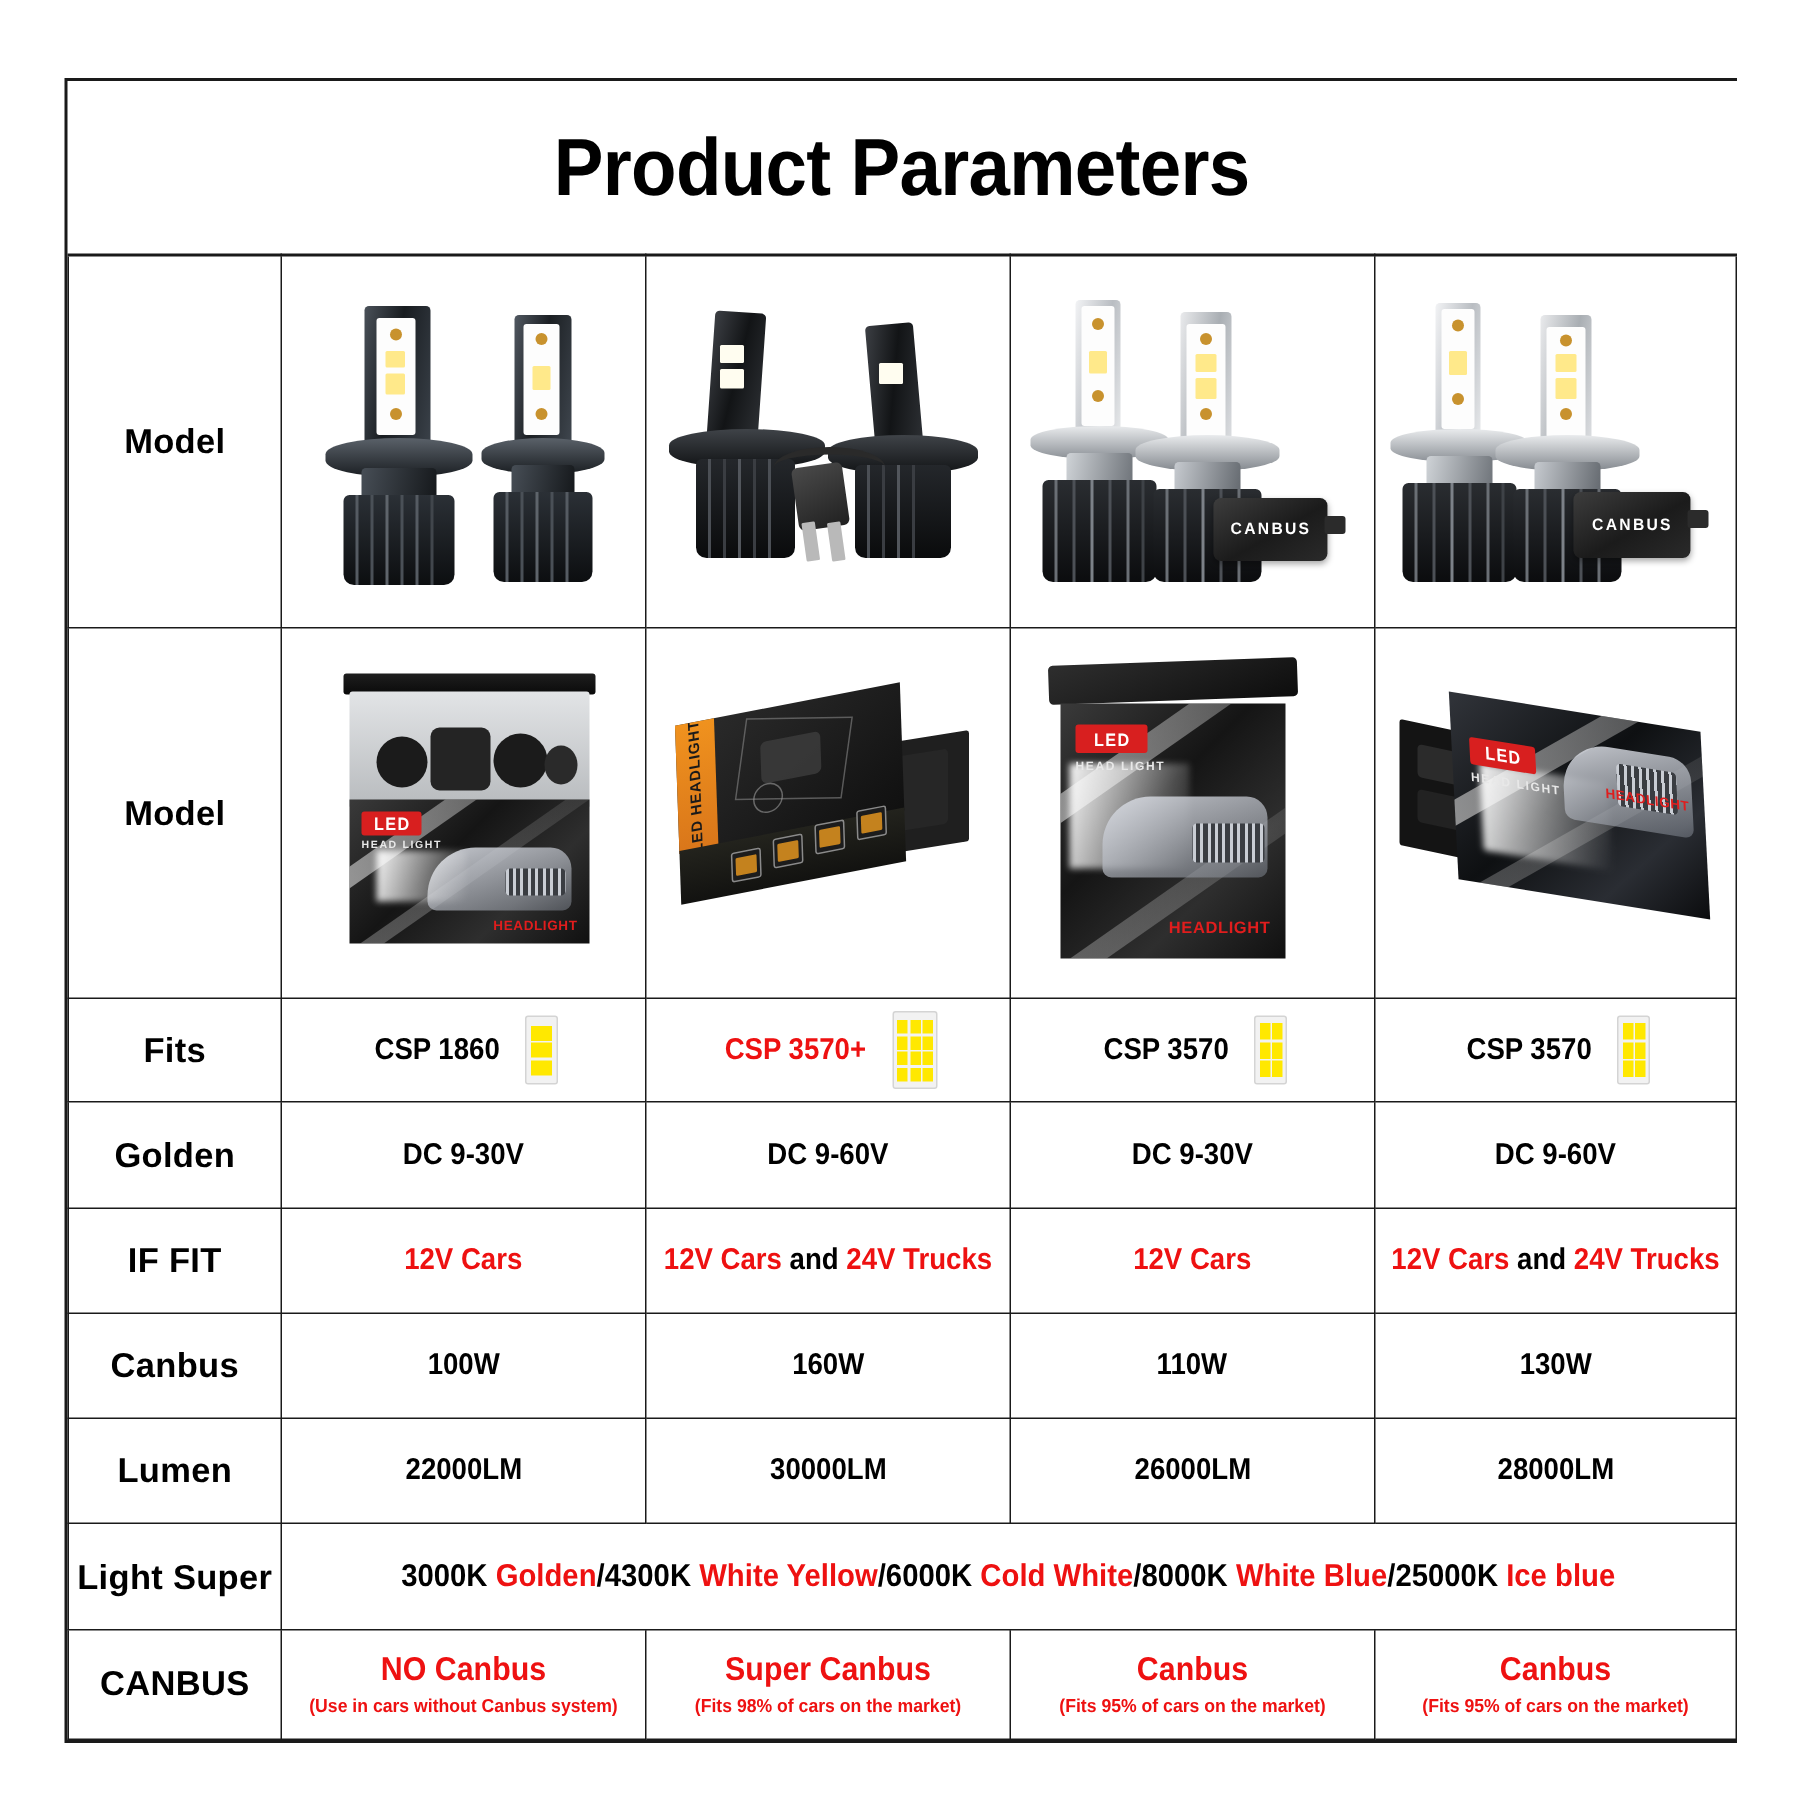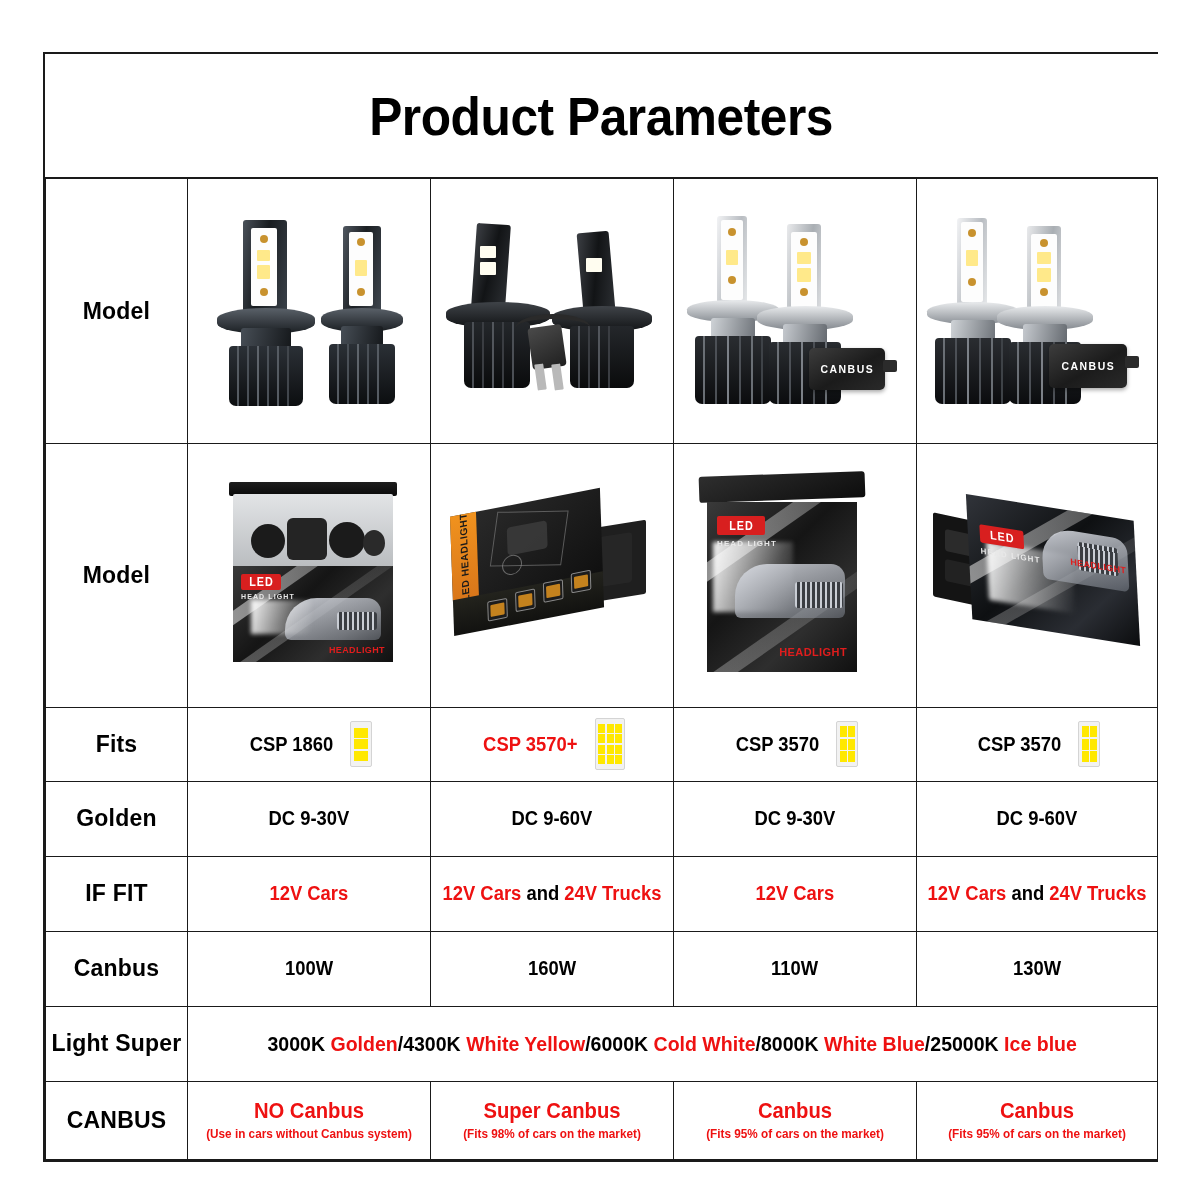--- a/index.html
+++ b/index.html
@@ -740,20 +740,29 @@
       <tr>
         <td style="height:69px">
           <span class="rowlabel">Canbus</span>
         </td>
         <td><span class="val val-blk">100W</span></td>
         <td><span class="val val-blk">160W</span></td>
         <td><span class="val val-blk">110W</span></td>
         <td><span class="val val-blk">130W</span></td>
       </tr>
 
+      <tr>
+        <td style="height:69px">
+          <span class="rowlabel">Lumen</span>
+        </td>
+        <td><span class="val val-blk">22000LM</span></td>
+        <td><span class="val val-blk">30000LM</span></td>
+        <td><span class="val val-blk">26000LM</span></td>
+        <td><span class="val val-blk">28000LM</span></td>
+      </tr>
 
       <tr>
         <td style="height:69px">
           <span class="rowlabel">Light Super</span>
         </td>
         <td colspan="4">
           <span class="lightcolor"><span class="val-blk">3000K </span><span class="val-red">Golden</span><span class="val-blk">/4300K </span><span class="val-red">White Yellow</span><span class="val-blk">/6000K </span><span class="val-red">Cold White</span><span class="val-blk">/8000K </span><span class="val-red">White Blue</span><span class="val-blk">/25000K </span><span class="val-red">Ice blue</span></span>
         </td>
       </tr>
 

